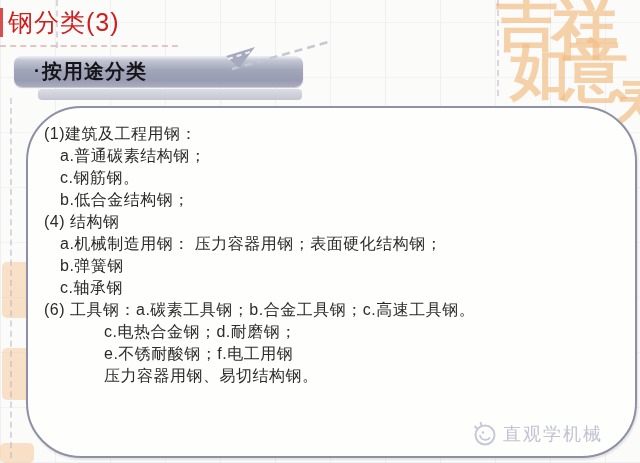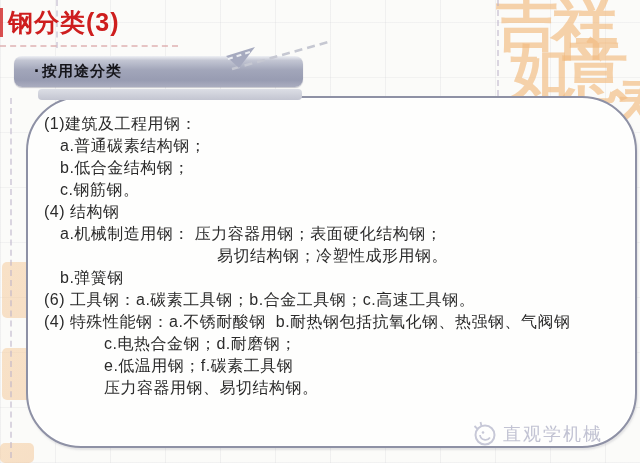--- a/index.html
+++ b/index.html
@@ -51,21 +51,21 @@
   .dash-v2 { left: 497px; top: 0;    height: 96px;  }
   .dash-v3 { left: 56px;  top: 0;    height: 48px;  }
   .dash-h  { position: absolute; z-index: 1; left: 0; top: 45px; width: 178px;
              border-top: 2px dashed rgba(216,160,160,0.6); }
 
   
   .red-sliver { position: absolute; left: 0; top: 8px; width: 3px; height: 29px;
                 background: rgba(210,48,48,0.85); z-index: 3; }
   .slide-title {
     position: absolute; left: 8px; top: 6px; z-index: 3;
-    font-size: 25px; font-weight: 700; color: #ce1e1e;
+    font-size: 25px; font-weight: 400; color: #ce1e1e;
     letter-spacing: 1px;
   }
 
   
   .header-bar {
     position: absolute; left: 14px; top: 56px; z-index: 3;
     width: 289px; height: 31px;
     border-radius: 8px;
     background: linear-gradient(180deg,
       #eef0f4 0%, #c3c6d3 14%, #a2a6ba 45%, #989cb2 78%, #aaadbf 100%);
@@ -73,27 +73,27 @@
     display: flex; align-items: center;
     padding-left: 20px;
   }
   .bar-lip {
     position: absolute; left: 38px; top: 89px; z-index: 3;
     width: 264px; height: 11px;
     border-radius: 4px;
     background: linear-gradient(180deg, #dcdee5, #c3c5d1);
   }
   .bar-bullet { font-size: 18px; font-weight: 700; color: #15151a; margin-right: 2px; }
-  .bar-label  { font-size: 15px; font-weight: 700; color: #15151a; letter-spacing: 1px; }
+  .bar-label  { font-size: 20px; font-weight: 700; color: #15151a; letter-spacing: 1px; }
 
   .arrow-decor { position: absolute; left: 210px; top: 33px; z-index: 4; }
 
   
   .content-box {
-    position: absolute; left: 26px; top: 96px; z-index: 2;
+    position: absolute; left: 26px; top: 106px; z-index: 2;
     width: 611px; height: 352px;
     background: #fefefd;
     border: 2px solid #8e91a5;
     border-radius: 55px;
     box-shadow: inset 0 0 0 1px rgba(255,255,255,0.9), 1px 2px 2px rgba(150,150,165,0.25);
     padding: 15px 8px 0 16px;
     overflow: hidden;
   }
   .line {
     font-size: 16px; line-height: 22px;
@@ -143,30 +143,29 @@
 
   <svg class="arrow-decor" width="130" height="46" viewBox="0 0 130 46">
     <path d="M22 36 L122 8" fill="none" stroke="#c6c8d2" stroke-width="2.5" stroke-dasharray="8 5"></path>
     <polygon points="16,23 45,14 29,35" fill="#a6aabf"></polygon>
     <path d="M18 26 L40 19" fill="none" stroke="#eceef2" stroke-width="2" stroke-dasharray="5 4"></path>
   </svg>
 
   <div class="content-box">
     <div class="line">(1)建筑及工程用钢：</div>
     <div class="line ind-a">a.普通碳素结构钢；</div>
+    <div class="line ind-a">c.钢筋钢。</div>
     <div class="line ind-a">b.低合金结构钢；</div>
-    <div class="line ind-a">c.钢筋钢。</div>
     <div class="line">(4) 结构钢</div>
     <div class="line ind-a">a.机械制造用钢： 压力容器用钢；表面硬化结构钢；</div>
-    <div class="line ind-b">易切结构钢；冷塑性成形用钢。</div>
     <div class="line ind-a">b.弹簧钢</div>
+    <div class="line ind-a">c.轴承钢</div>
     <div class="line">(6) 工具钢：a.碳素工具钢；b.合金工具钢；c.高速工具钢。</div>
-    <div class="line">(4) 特殊性能钢：a.不锈耐酸钢  b.耐热钢包括抗氧化钢、热强钢、气阀钢</div>
     <div class="line ind-c">c.电热合金钢；d.耐磨钢；</div>
-    <div class="line ind-c">e.低温用钢；f.碳素工具钢</div>
+    <div class="line ind-c">e.不锈耐酸钢；f.电工用钢</div>
     <div class="line ind-c">压力容器用钢、易切结构钢。</div>
   </div>
 
   <div class="watermark">
     <svg width="26" height="27" viewBox="0 0 26 27">
       <circle cx="13" cy="15" r="9.5" fill="none" stroke="#c7c8d7" stroke-width="2"></circle>
       <path d="M8 15 a5.5 5.5 0 0 0 10 2.5" fill="none" stroke="#c7c8d7" stroke-width="1.8"></path>
       <circle cx="11" cy="12.5" r="1.3" fill="#c7c8d7"></circle>
       <path d="M2.5 6 L5.5 9" stroke="#c7c8d7" stroke-width="1.8"></path>
       <path d="M8.5 2 L9.5 6" stroke="#c7c8d7" stroke-width="1.8"></path>

